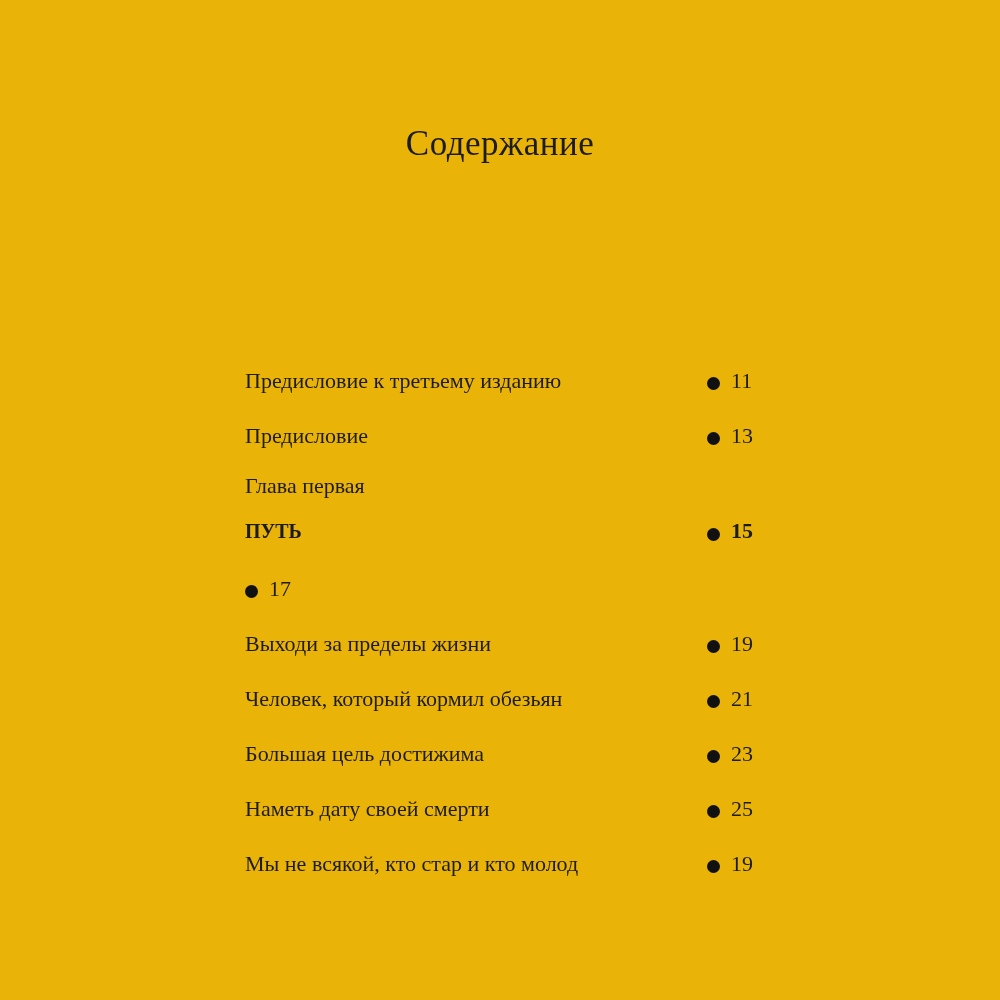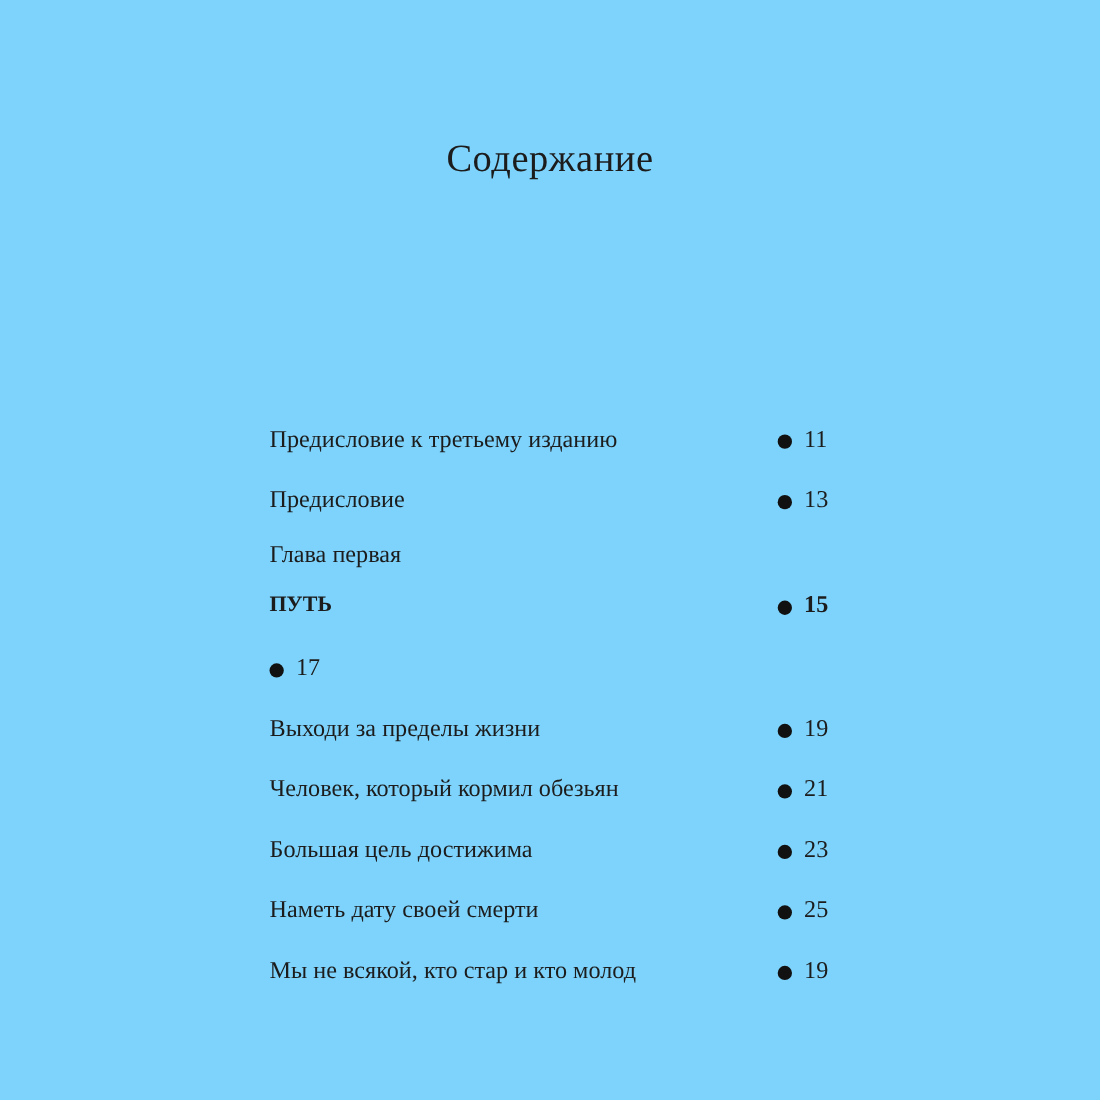--- a/index.html
+++ b/index.html
@@ -4,40 +4,40 @@
 <style>
   html, body {
     margin: 0;
     padding: 0;
     background: #ffffff;
   }
   .page {
     position: relative;
     width: 1000px;
     height: 1000px;
-    background: #7dd3fc;
+    background: #eab308;
     font-family: "Liberation Serif", serif;
     color: #1c1c1c;
     overflow: hidden;
   }
   .page-title {
     position: absolute;
     top: 121px;
     left: 0;
     width: 100%;
     text-align: center;
     font-size: 35px;
     font-weight: normal;
     line-height: 46px;
     margin: 0;
     letter-spacing: 0.5px;
   }
   .toc {
     position: absolute;
-    top: 371px;
+    top: 353px;
     left: 245px;
     width: 513px;
   }
   .toc-row {
     display: flex;
     justify-content: space-between;
     align-items: flex-end;
     font-size: 22px;
     line-height: 31px;
     margin-bottom: 12px;

